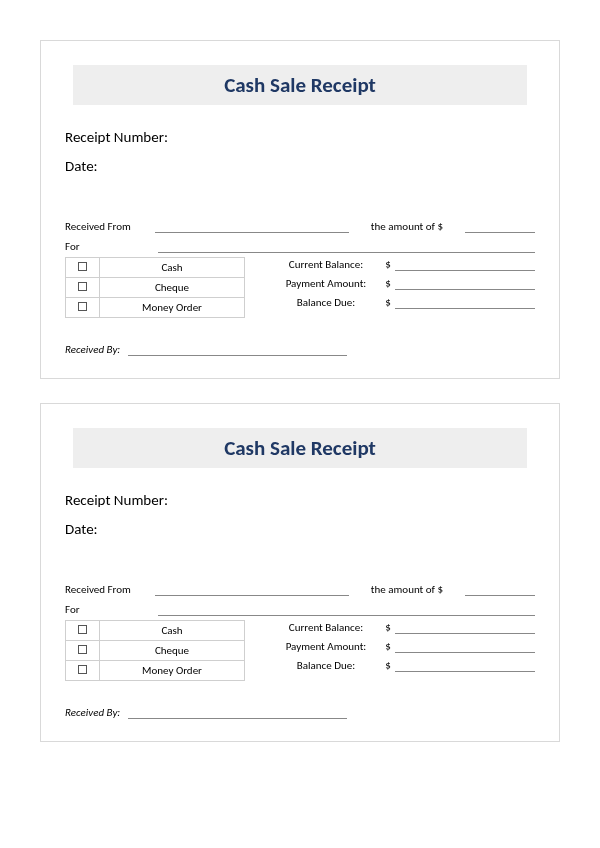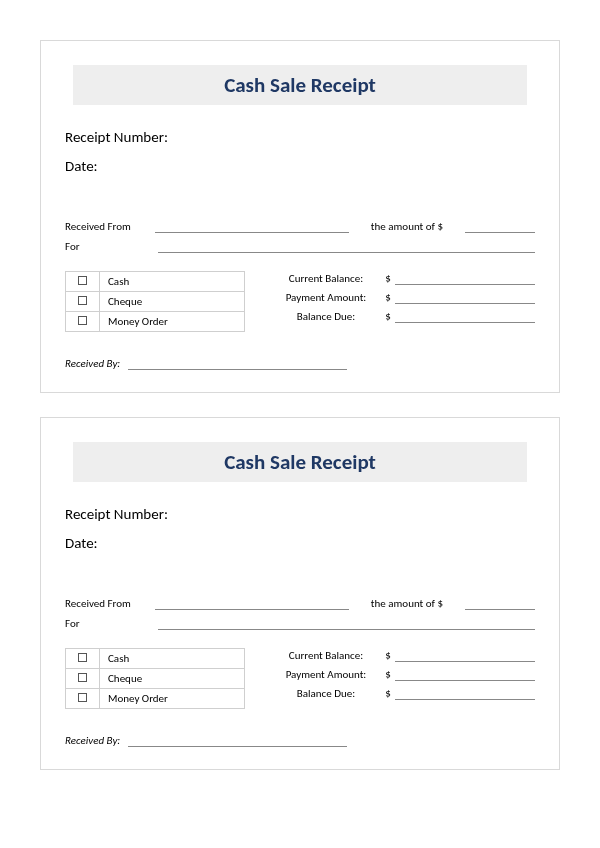--- a/index.html
+++ b/index.html
@@ -50,31 +50,32 @@
   .underline {
     flex: 1;
     border-bottom: 1px solid #888;
     height: 14px;
   }
   .mid-text {
     white-space: nowrap;
     padding: 0 6px;
     margin-top: 24px;
   }
-  .for-row { margin-bottom: 18px; }
+  .for-row { margin-bottom: 4px; }
   .lower {
     display: flex;
     gap: 26px;
     align-items: flex-start;
     margin-bottom: 24px;
   }
   .pay-table {
     border-collapse: collapse;
     font-size: 11px;
     width: 180px;
+    text-align: center;
   }
   .pay-table td {
     border: 1px solid #cfcfcf;
     padding: 3px 8px;
     vertical-align: middle;
     height: 20px;
   }
   .pay-table td.cb {
     width: 34px;
     text-align: center;

